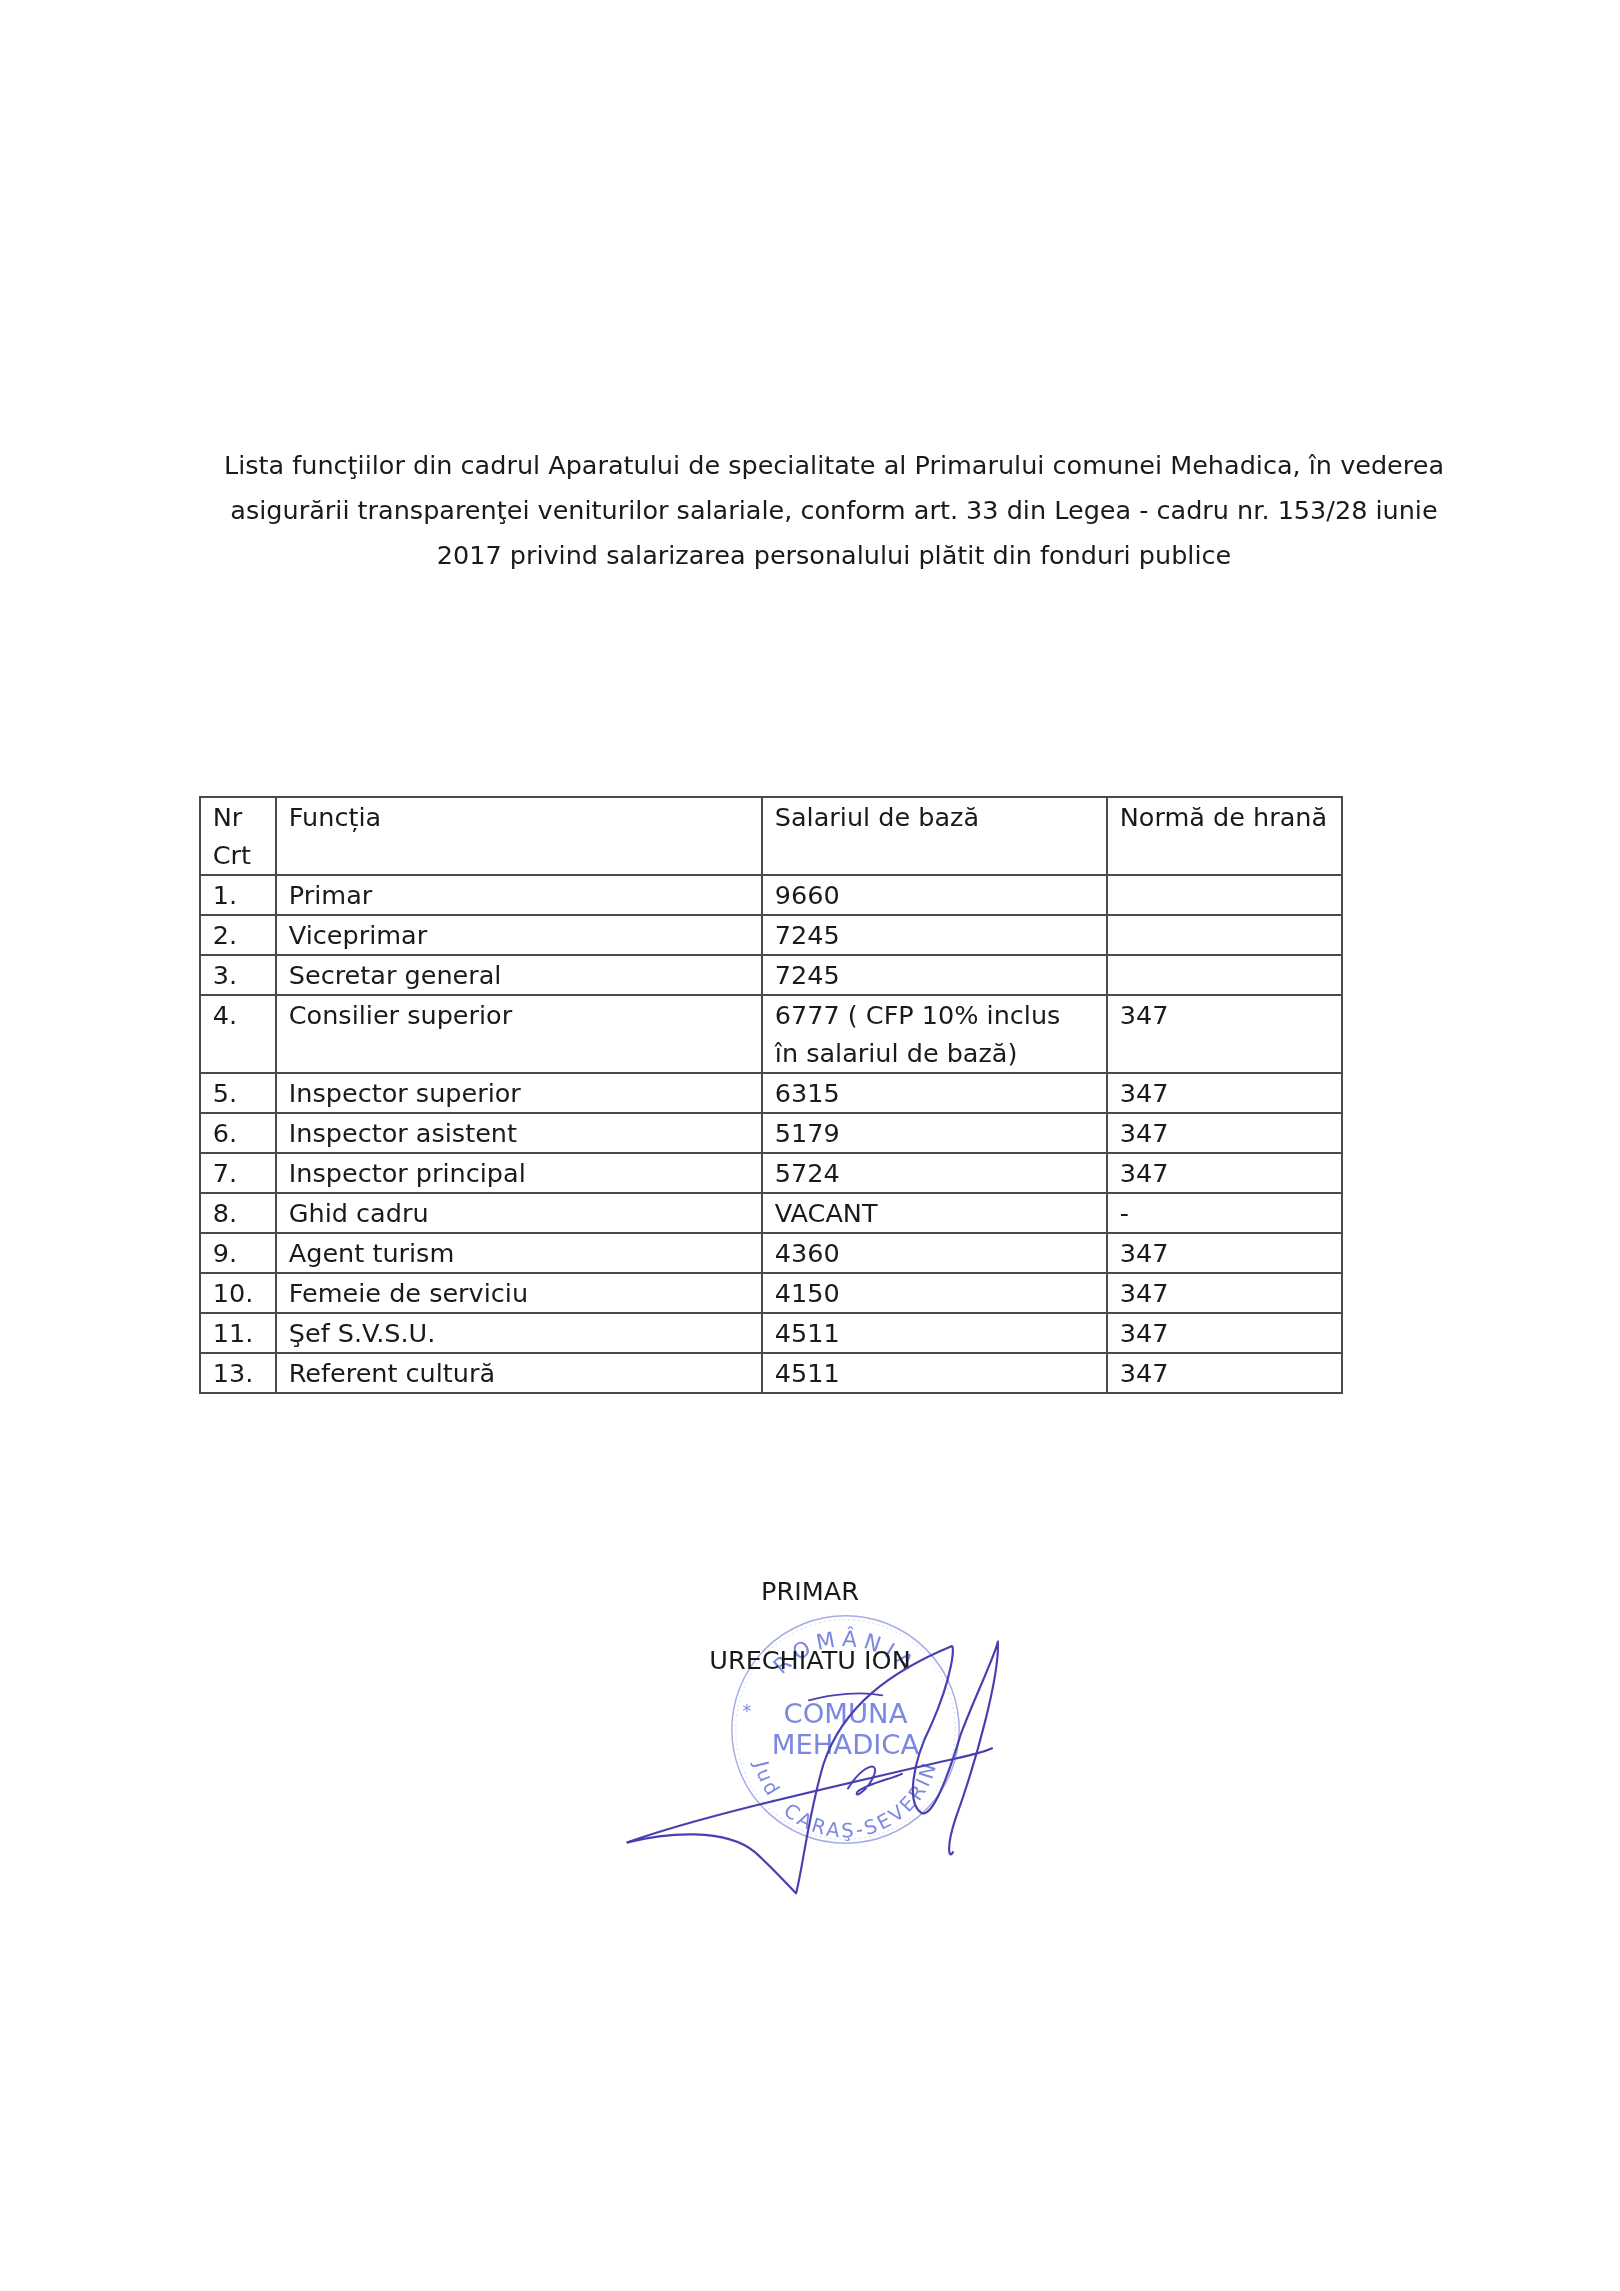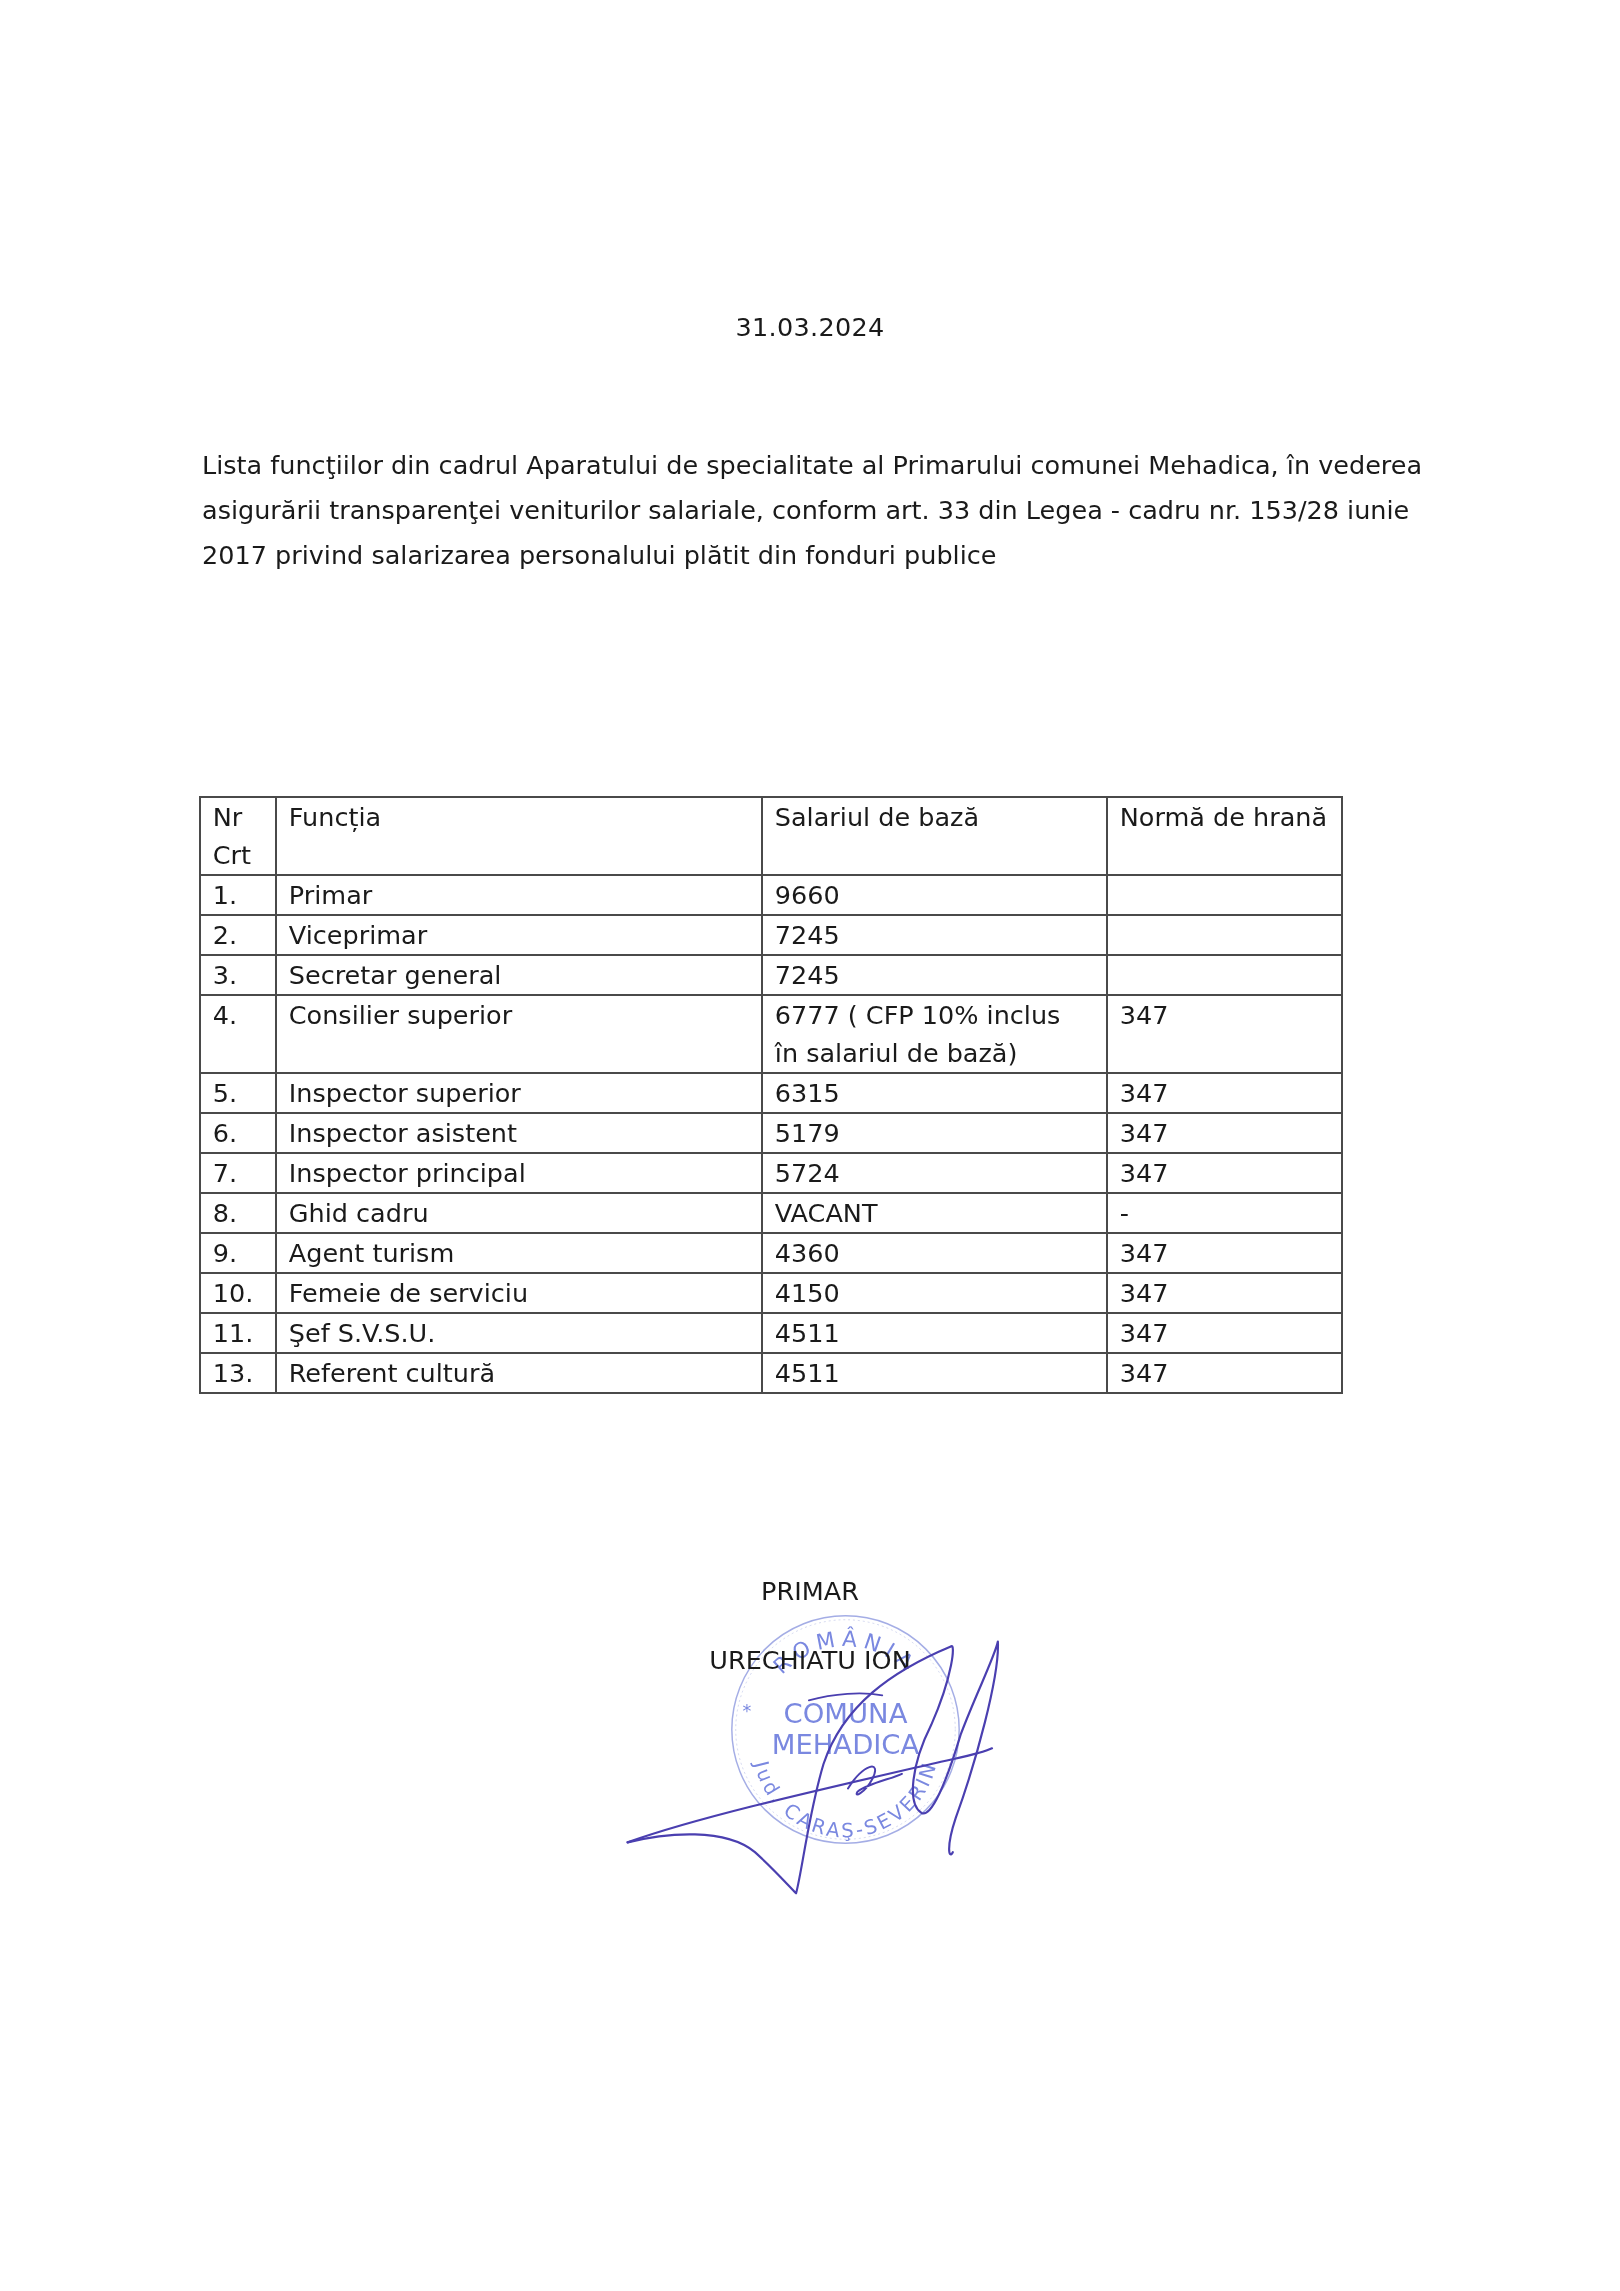--- a/index.html
+++ b/index.html
@@ -5,21 +5,21 @@
   html, body { margin: 0; padding: 0; background: #ffffff; }
   body { width: 1620px; height: 2292px; position: relative; overflow: hidden;
          font-family: "DejaVu Sans", "Liberation Sans", sans-serif; color: #1a1a1a; }
   .page { position: absolute; left: 0; top: 0; width: 1620px; height: 2292px; background: #fff; }
 
   .date { position: absolute; left: 0; width: 1620px; top: 312px; text-align: center;
           font-size: 25.5px; letter-spacing: 0.3px; }
 
   .intro { position: absolute; left: 202px; top: 443px; width: 1264px;
            font-size: 25.5px; line-height: 45px; }
-  .intro span { display: block; white-space: nowrap; }
+  .intro span { display: block; white-space: nowrap; text-align: center; }
 
   table.salaries { position: absolute; left: 199px; top: 796px; width: 1143px;
                    border-collapse: collapse; font-size: 25.5px; table-layout: fixed; }
   table.salaries td, table.salaries th { border: 2px solid #4a4a4a; padding: 0 0 0 11.8px;
                    vertical-align: top; text-align: left; font-weight: normal; height: 38px;
                    line-height: 38px; }
   table.salaries th { line-height: 38px; height: 76px; padding-top: 0; }
   col.c-nr { width: 76px; }
   col.c-fn { width: 486px; }
   col.c-sal { width: 345px; }
@@ -36,21 +36,20 @@
   .sig-name { top: 1645px; }
 
   .stamp { position: absolute; left: 723px; top: 1607px; width: 245px; height: 245px; pointer-events: none; }
   .signature { position: absolute; left: 608px; top: 1617px; width: 431px; height: 294px; pointer-events: none; }
 </style>
 </head>
 <body>
 
 <div class="page">
 
-  <div class="date">31.03.2024</div>
 
   <div class="intro">
     <span>Lista funcţiilor din cadrul Aparatului de specialitate al Primarului comunei Mehadica, în vederea</span>
     <span>asigurării transparenţei veniturilor salariale, conform art. 33 din Legea - cadru nr. 153/28 iunie</span>
     <span>2017 privind salarizarea personalului plătit din fonduri publice</span>
   </div>
 
   <table class="salaries">
     <colgroup>
       <col class="c-nr">

